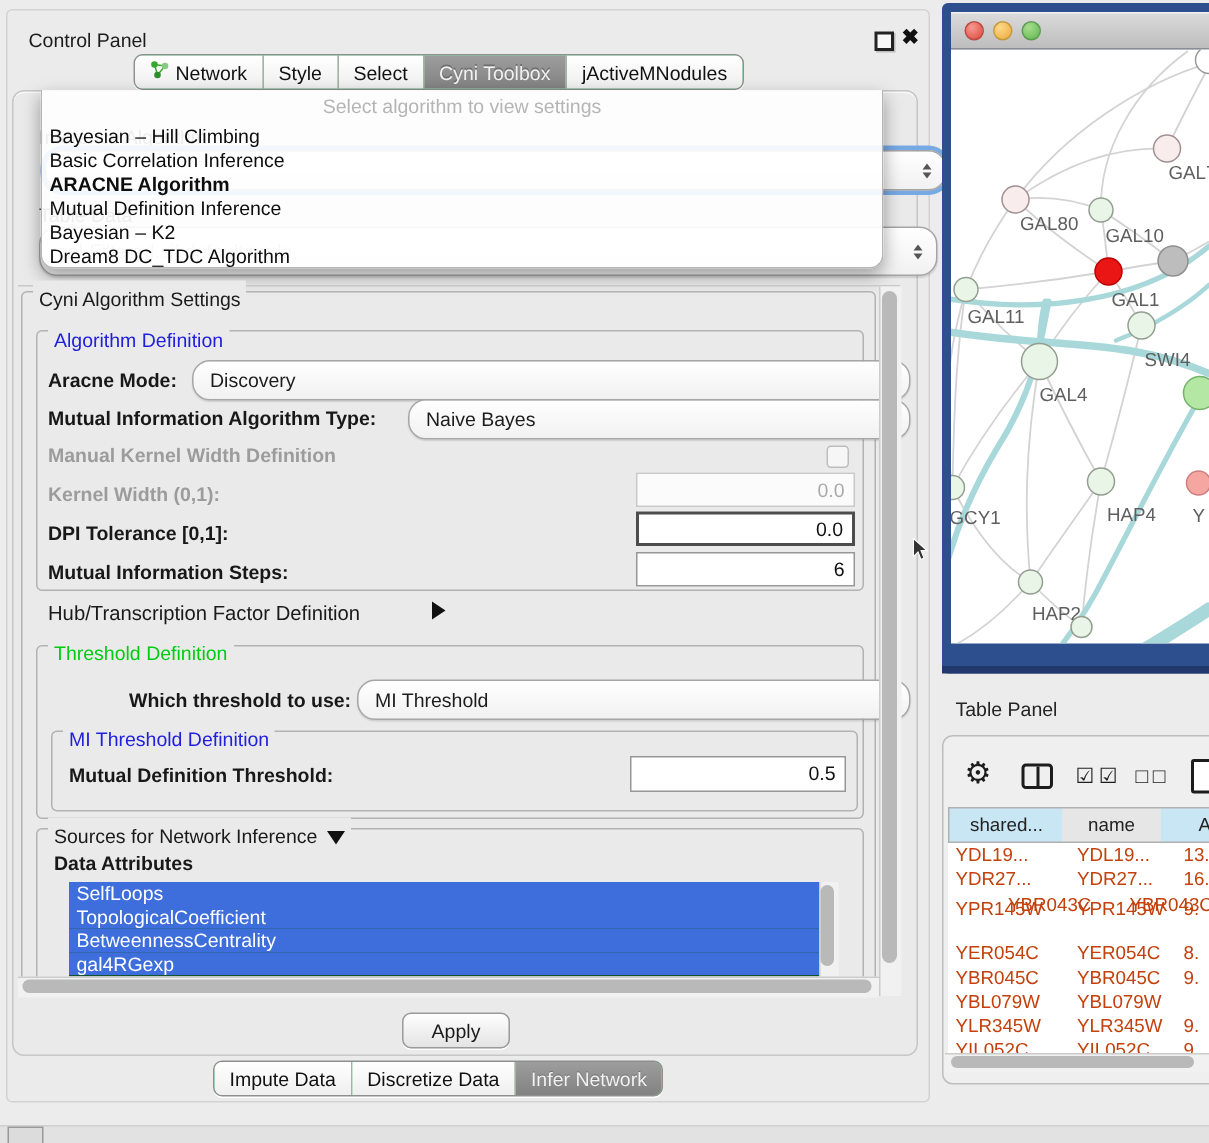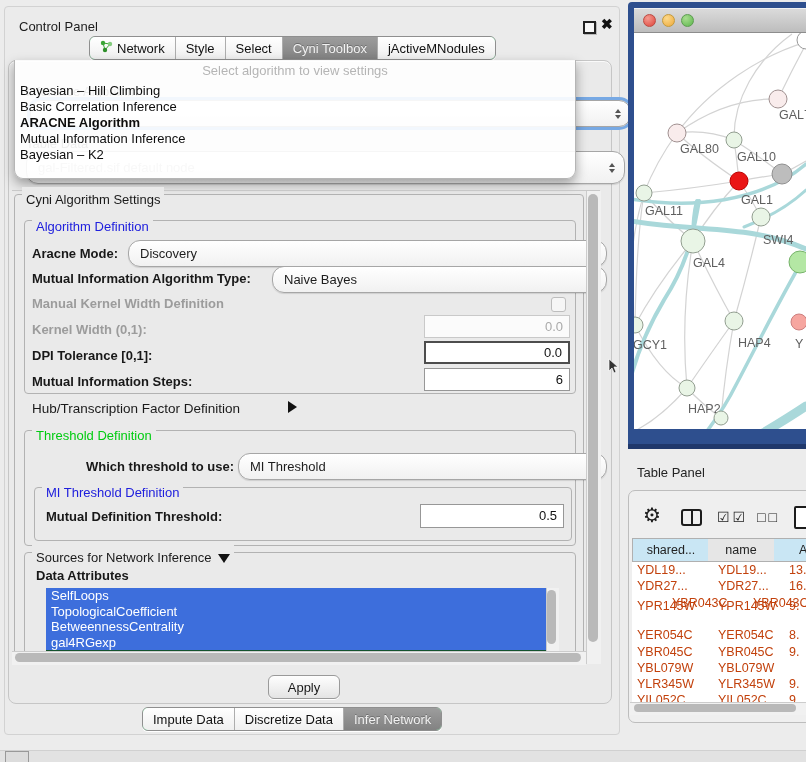--- a/index.html
+++ b/index.html
@@ -23,21 +23,21 @@
   
   .ghost-label{color:#4a4a4a}
   .combo{background:linear-gradient(#ffffff,#f1f1f1);border:1px solid #a6a6a6;border-radius:12px;display:flex;align-items:center;padding:0 26px 0 11px;color:#1d1d1d;box-shadow:0 1px 1px rgba(0,0,0,.12)}
   .combo.focused{box-shadow:0 0 0 3px #77a9e4,0 1px 1px rgba(0,0,0,.12)}
   .combo .arrows{position:absolute;right:9px;top:50%;transform:translateY(-50%);display:flex;flex-direction:column;gap:2px}
   .combo .arrows i{width:0;height:0;border-left:3.5px solid transparent;border-right:3.5px solid transparent}
   .combo .arrows i.up{border-bottom:4.5px solid #555}
   .combo .arrows i.dn{border-top:4.5px solid #555}
   .combo.ghost-text{color:#b3b3b3}
   
-  .popup{left:14px;top:60px;width:560px;height:118px;background:rgba(255,255,255,.9);border:1px solid #b5b5b5;border-top:none;border-radius:0 0 9px 9px;box-shadow:0 5px 12px rgba(0,0,0,.35)}
+  .popup{left:27px;top:60px;width:560px;height:118px;background:rgba(255,255,255,.9);border:1px solid #b5b5b5;border-top:none;border-radius:0 0 9px 9px;box-shadow:0 5px 12px rgba(0,0,0,.35)}
   .popup .ph{height:20px;padding-top:3px;text-align:center;color:#b5b5b5}
   .popup .item{height:16px;line-height:16px;padding-left:5px;color:#0d0d0d;white-space:nowrap}
   .popup .item.bold{font-weight:bold}
   
   .viewport{left:12px;top:190px;width:588px;height:474px;border-top:1px solid #c8c8c8}
   .group{border:1px solid #b2b2b2;border-radius:4px}
   .gtitle{background:#eaeaea;padding:5px 4px;white-space:nowrap}
   .blue{color:#2020dd}.greenT{color:#00cc11}
   .lbl{font-weight:bold;color:#181818;white-space:nowrap}
   .lbl.dis{color:#9c9c9c}
@@ -119,22 +119,23 @@
       <i class="up"></i>
       <i class="dn"></i>
     </span>
 </div>
 
 <div class="abs popup" id="algo-popup">
   <div class="ph">Select algorithm to view settings</div>
 <div class="item">Bayesian – Hill Climbing</div>
     <div class="item">Basic Correlation Inference</div>
     <div class="item bold">ARACNE Algorithm</div>
-    <div class="item">Mutual Information Inference</div>
+    <div class="item">Mutual Definition Inference</div>
     <div class="item">Bayesian – K2</div>
+    <div class="item">Dream8 DC_TDC Algorithm</div>
   </div>
 
 <div class="abs viewport"></div>
 
 <div class="abs group" style="left:14px;top:194px;width:568px;height:462px"></div>
 <div class="abs gtitle" style="left:22px;top:187px">Cyni Algorithm Settings</div>
 
 <div class="abs group" style="left:24px;top:220px;width:550px;height:172px"></div>
 <div class="abs gtitle blue" style="left:32px;top:214px">Algorithm Definition</div>
 

